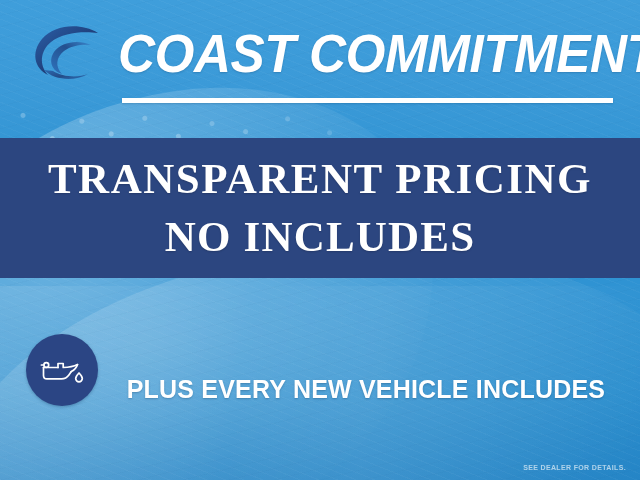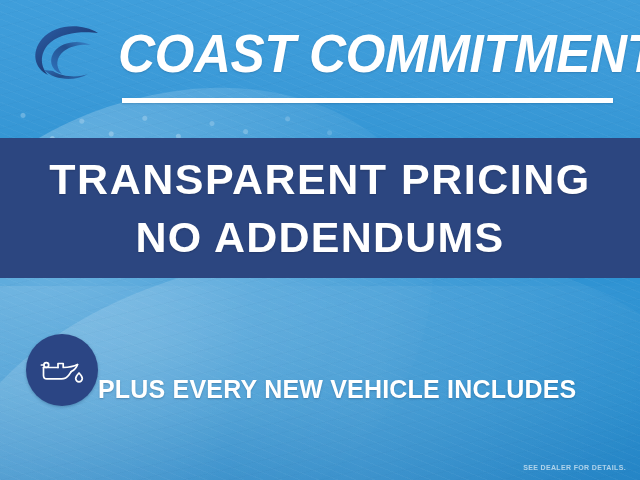--- a/index.html
+++ b/index.html
@@ -171,21 +171,21 @@
     top: 138px;
     height: 140px;
     background: #2c4680;
     display: flex;
     flex-direction: column;
     align-items: center;
     justify-content: center;
   }
   .headline-line {
     color: #ffffff;
-    font-family: Liberation Sans, sans-serif;
+    font-family: Liberation Serif, serif;
     font-weight: 700;
     font-size: 43px;
     line-height: 58px;
     letter-spacing: 1.5px;
     white-space: nowrap;
     text-align: center;
     text-shadow: 0 1px 2px rgba(0,0,0,0.18);
   }
   .headline-line.line2 {
     letter-spacing: 1.2px;
@@ -211,20 +211,21 @@
     background: #2b4584;
     display: flex;
     align-items: center;
     justify-content: center;
     box-shadow: 0 1px 3px rgba(10,40,80,0.30);
   }
   .oil-badge svg { display: block; }
 
   .promo-text {
     flex: 1 1 auto;
+    text-align: center;
     padding-right: 6px;
     margin-top: 37px;
   }
   .promo-line {
     color: #ffffff;
     font-family: "Liberation Sans", sans-serif;
     font-weight: 700;
     font-size: 25px;
     line-height: 34px;
     letter-spacing: 0.2px;
@@ -283,21 +284,21 @@
       </svg>
     </div>
 
     <div class="brand-title">COAST COMMITMENT</div>
 
     <div class="brand-rule"></div>
   </div>
 
   <div class="headline-band">
     <div class="headline-line line1">TRANSPARENT PRICING</div>
-    <div class="headline-line line2">NO ADDENDUMS</div>
+    <div class="headline-line line2">NO INCLUDES</div>
   </div>
 
   <div class="promo">
 
     <div class="oil-badge">
       <span>
         <svg width="48" height="34" viewBox="0 0 48 34" xmlns="http://www.w3.org/2000/svg" fill="none" stroke="#ffffff" stroke-width="1.7" stroke-linecap="round" stroke-linejoin="round">
 
           <path d="M5.5 14.5 L5.5 22.5 C5.5 24.4 7 25.9 8.9 25.9 L23.5 25.9
                    C26.5 25.9 29.2 24.4 30.9 22.0 L33.3 18.6"></path>

